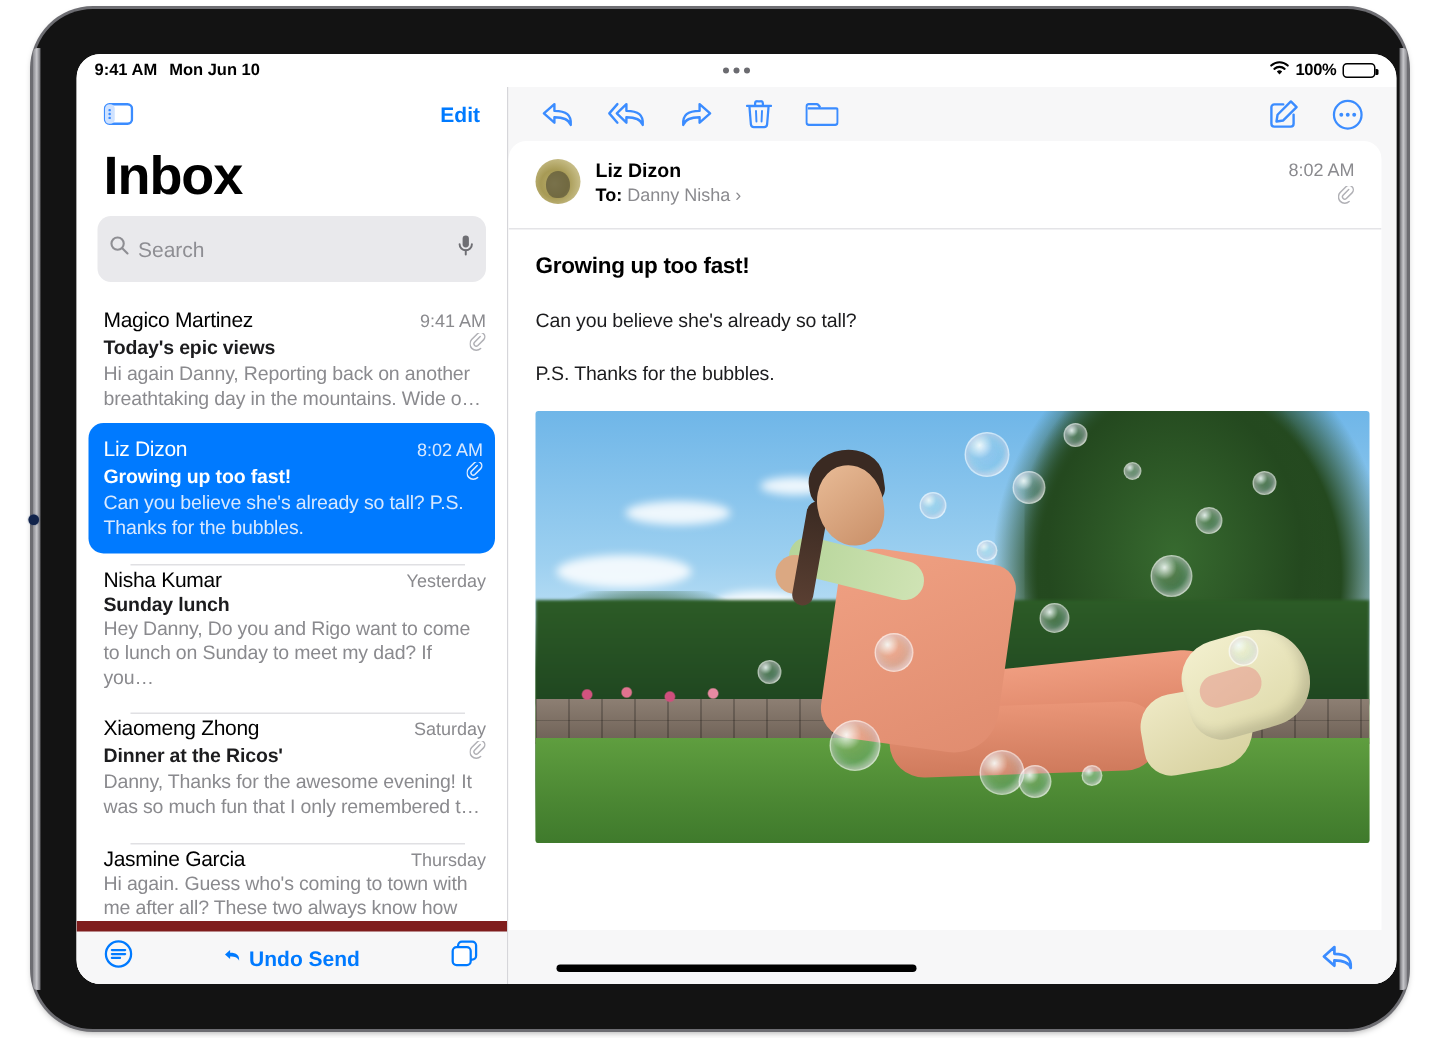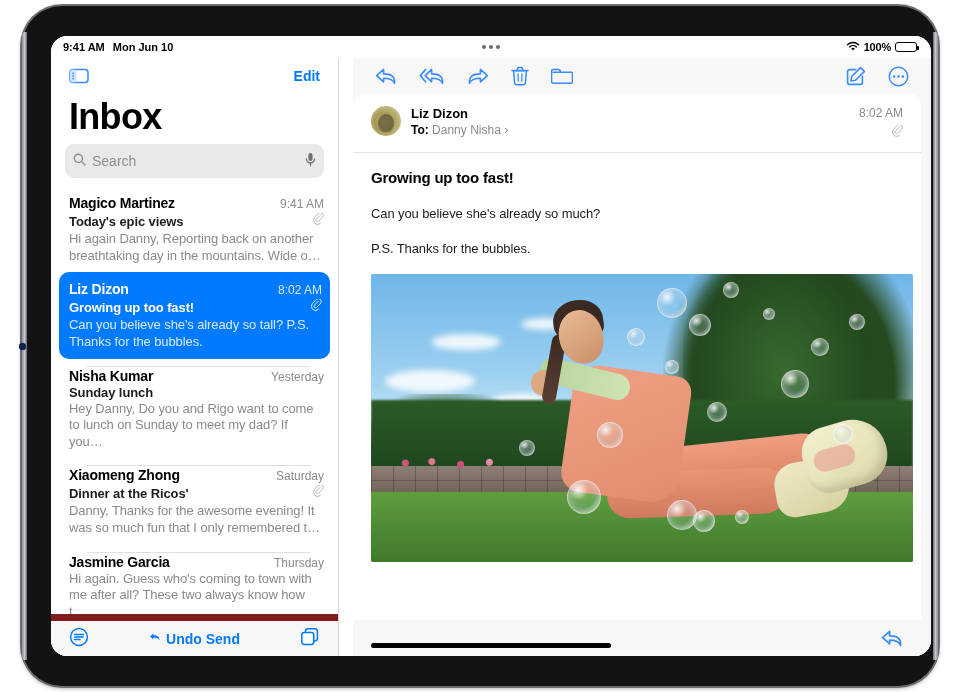--- a/index.html
+++ b/index.html
@@ -81,21 +81,21 @@
     position: absolute; left: 50%; top: 50%;
     transform: translate(-50%,-50%);
     display: flex; gap: 3px;
   }
   .multitask-dots i {
     width: 4px; height: 4px; border-radius: 50%;
     background: #6b6b70; display:block;
   }
 
   
-  .split { flex: 1; display: flex; min-height: 0; gap: 14px; }
+  .split { flex: 1; display: flex; min-height: 0; }
 
   
   .maillist {
     width: 288px; flex: 0 0 288px;
     background: #ffffff;
     display: flex; flex-direction: column;
     border-right: 1px solid #d6d6da;
     min-height: 0;
   }
   .ml-topbar {
@@ -112,21 +112,21 @@
 
   .ml-title {
     font-size: 36px; font-weight: bold;
     letter-spacing: -.7px;
     color: #000;
     padding: 2px 18px 6px 18px;
   }
 
   .searchbar {
     margin: 0 14px 8px 14px;
-    height: 34px;
+    height: 44px;
     background: #e9e9ec;
     border-radius: 9px;
     display: flex; align-items: center;
     gap: 6px; padding: 0 8px;
     cursor: text;
   }
   .search-ph { color: #8e8e93; font-size: 14px; flex: 1; }
 
   .ml-scroll { flex: 1; overflow: hidden; }
 
@@ -145,21 +145,21 @@
     background: #007aff;
     border-radius: 10px;
     margin: 0 8px;
     padding-left: 10px;
     padding-right: 8px;
   }
   .mail-item.selected .mi-inner::before { display:none; }
   .mi-inner { position: relative; padding-top: 2px; }
   .mi-row1 { display: flex; align-items: baseline; }
   .mi-sender {
-    font-size: 14px; font-weight: bold; color: #000;
+    font-size: 14px; font-weight: normal; color: #000;
     letter-spacing: -.2px;
     display: flex; align-items: center; gap: 5px;
   }
   .mi-time {
     margin-left: auto; font-size: 12px; color: #8a8a8e;
     white-space: nowrap; padding-left: 6px;
   }
   .mi-row2 { display:flex; align-items:center; margin-top: 1px; }
   .mi-subject {
     font-size: 13px; font-weight: bold; color: #1c1c1e;
@@ -639,21 +639,21 @@
             <span>
               <svg width="11" height="13" viewBox="0 0 11 13">
                   <path d="M8.2 4.1 4.1 8.2a1.7 1.7 0 0 0 2.4 2.4l4.1-4.1a3.1 3.1 0 0 0-4.4-4.4L2 6.3a4.6 4.6 0 0 0 6.5 6.5" fill="none" stroke="#b0b0b5" stroke-width="1.05" stroke-linecap="round" transform="translate(-.4,-1.4) scale(.92)"></path>
                 </svg>
             </span>
           </div>
         </div>
 
         <div class="rd-body">
           <div class="rd-subject">Growing up too fast!</div>
-          <div class="rd-para">Can you believe she's already so much?</div>
+          <div class="rd-para">Can you believe she's already so tall?</div>
           <div class="rd-para">P.S. Thanks for the bubbles.</div>
 
           <div class="rd-photo">
             <div class="cloud" style="left:14px;  top:96px;  width:90px; height:22px;"></div>
             <div class="cloud" style="left:60px;  top:60px;  width:70px; height:16px;"></div>
             <div class="cloud" style="left:120px; top:120px; width:60px; height:15px;"></div>
             <div class="cloud" style="left:4px;   top:134px; width:54px; height:14px;"></div>
             <div class="cloud" style="left:150px; top:44px;  width:46px; height:12px;"></div>
             <div class="tree-r"></div>
             <div class="tree-r2"></div>

